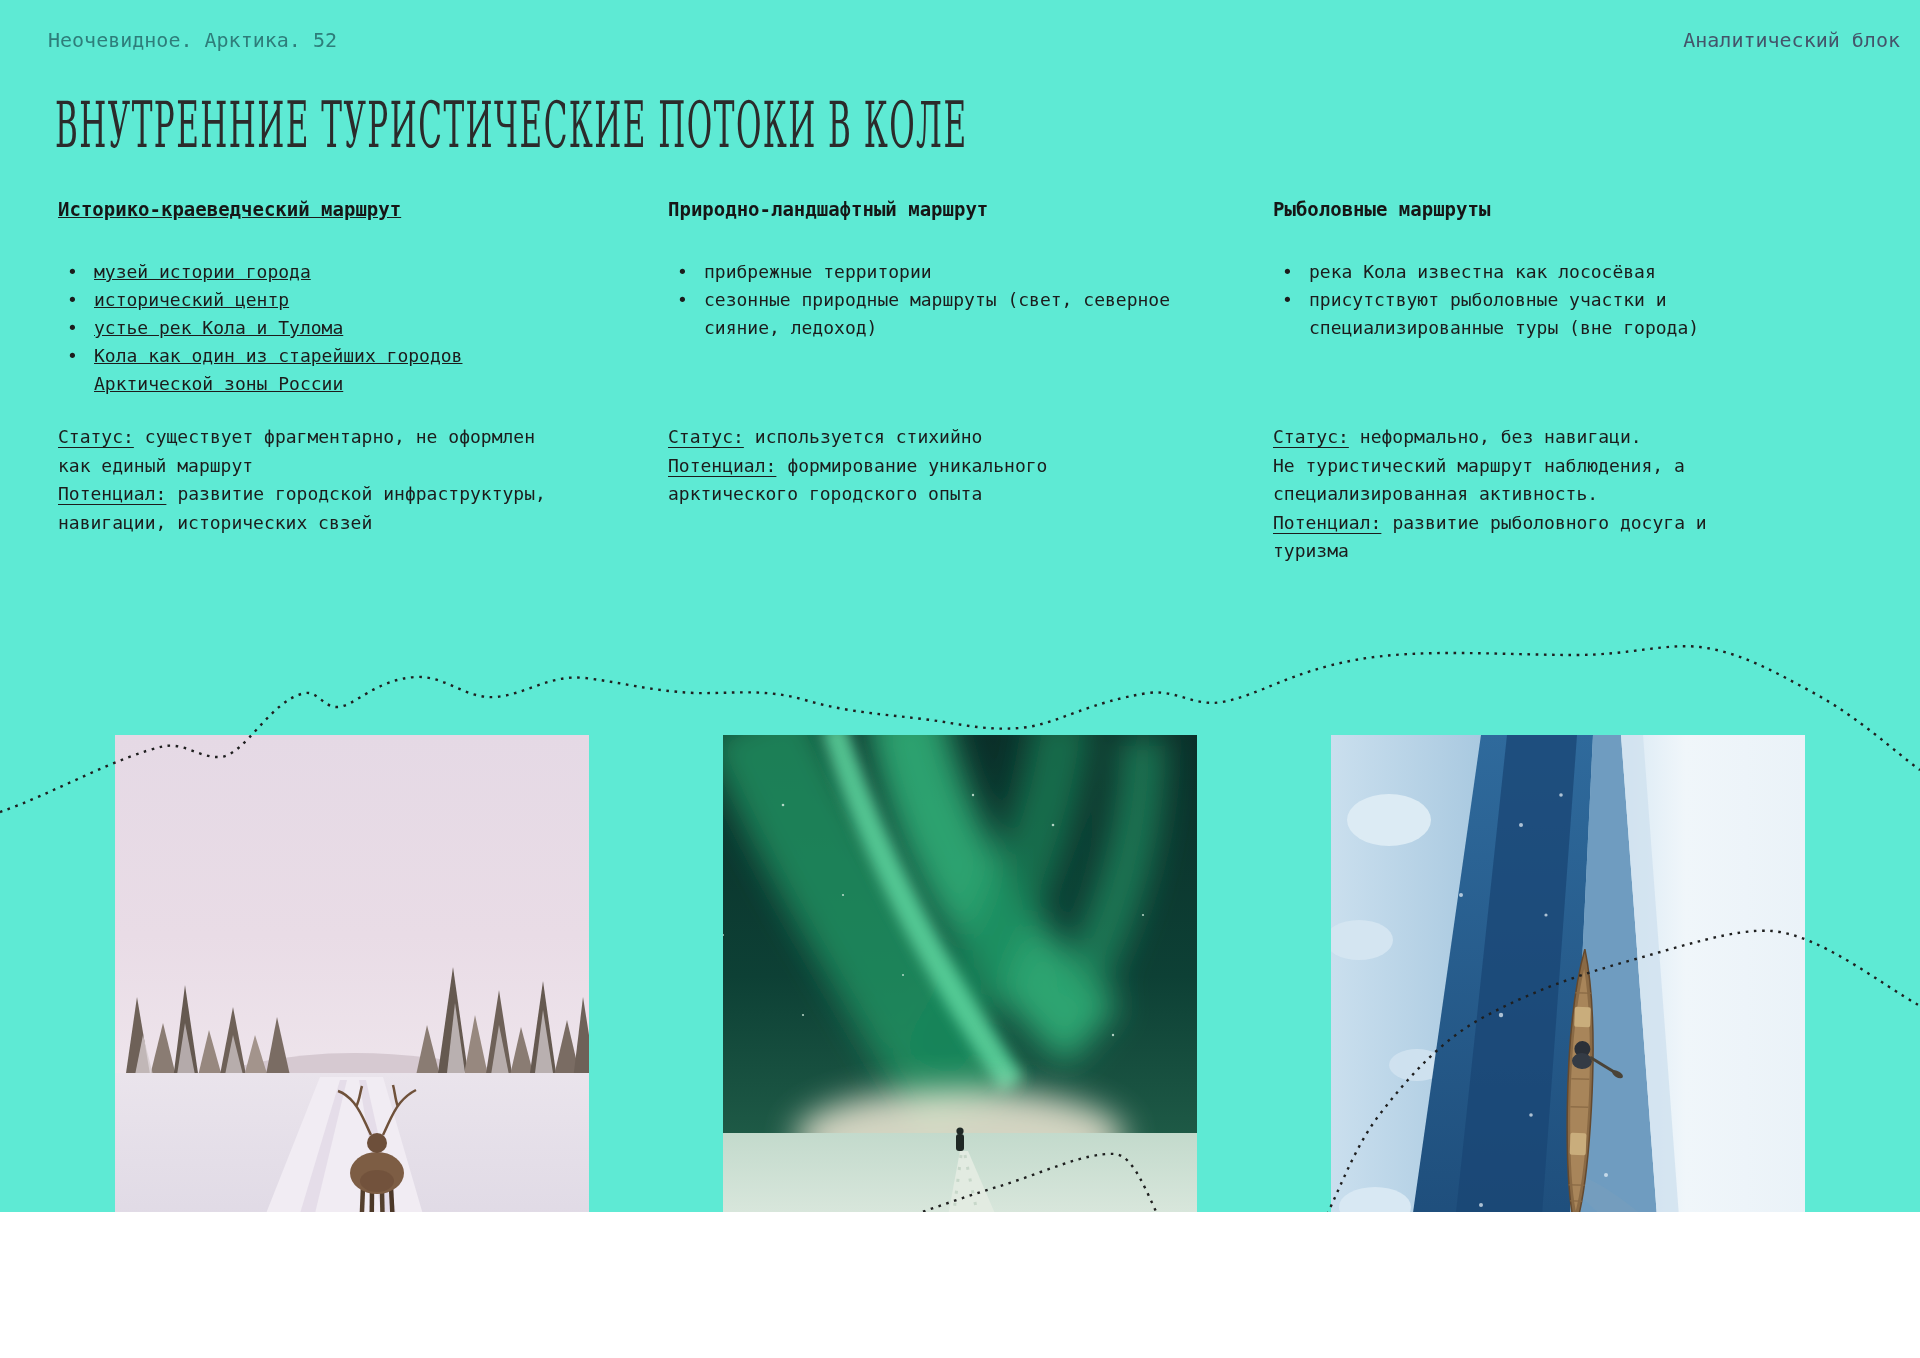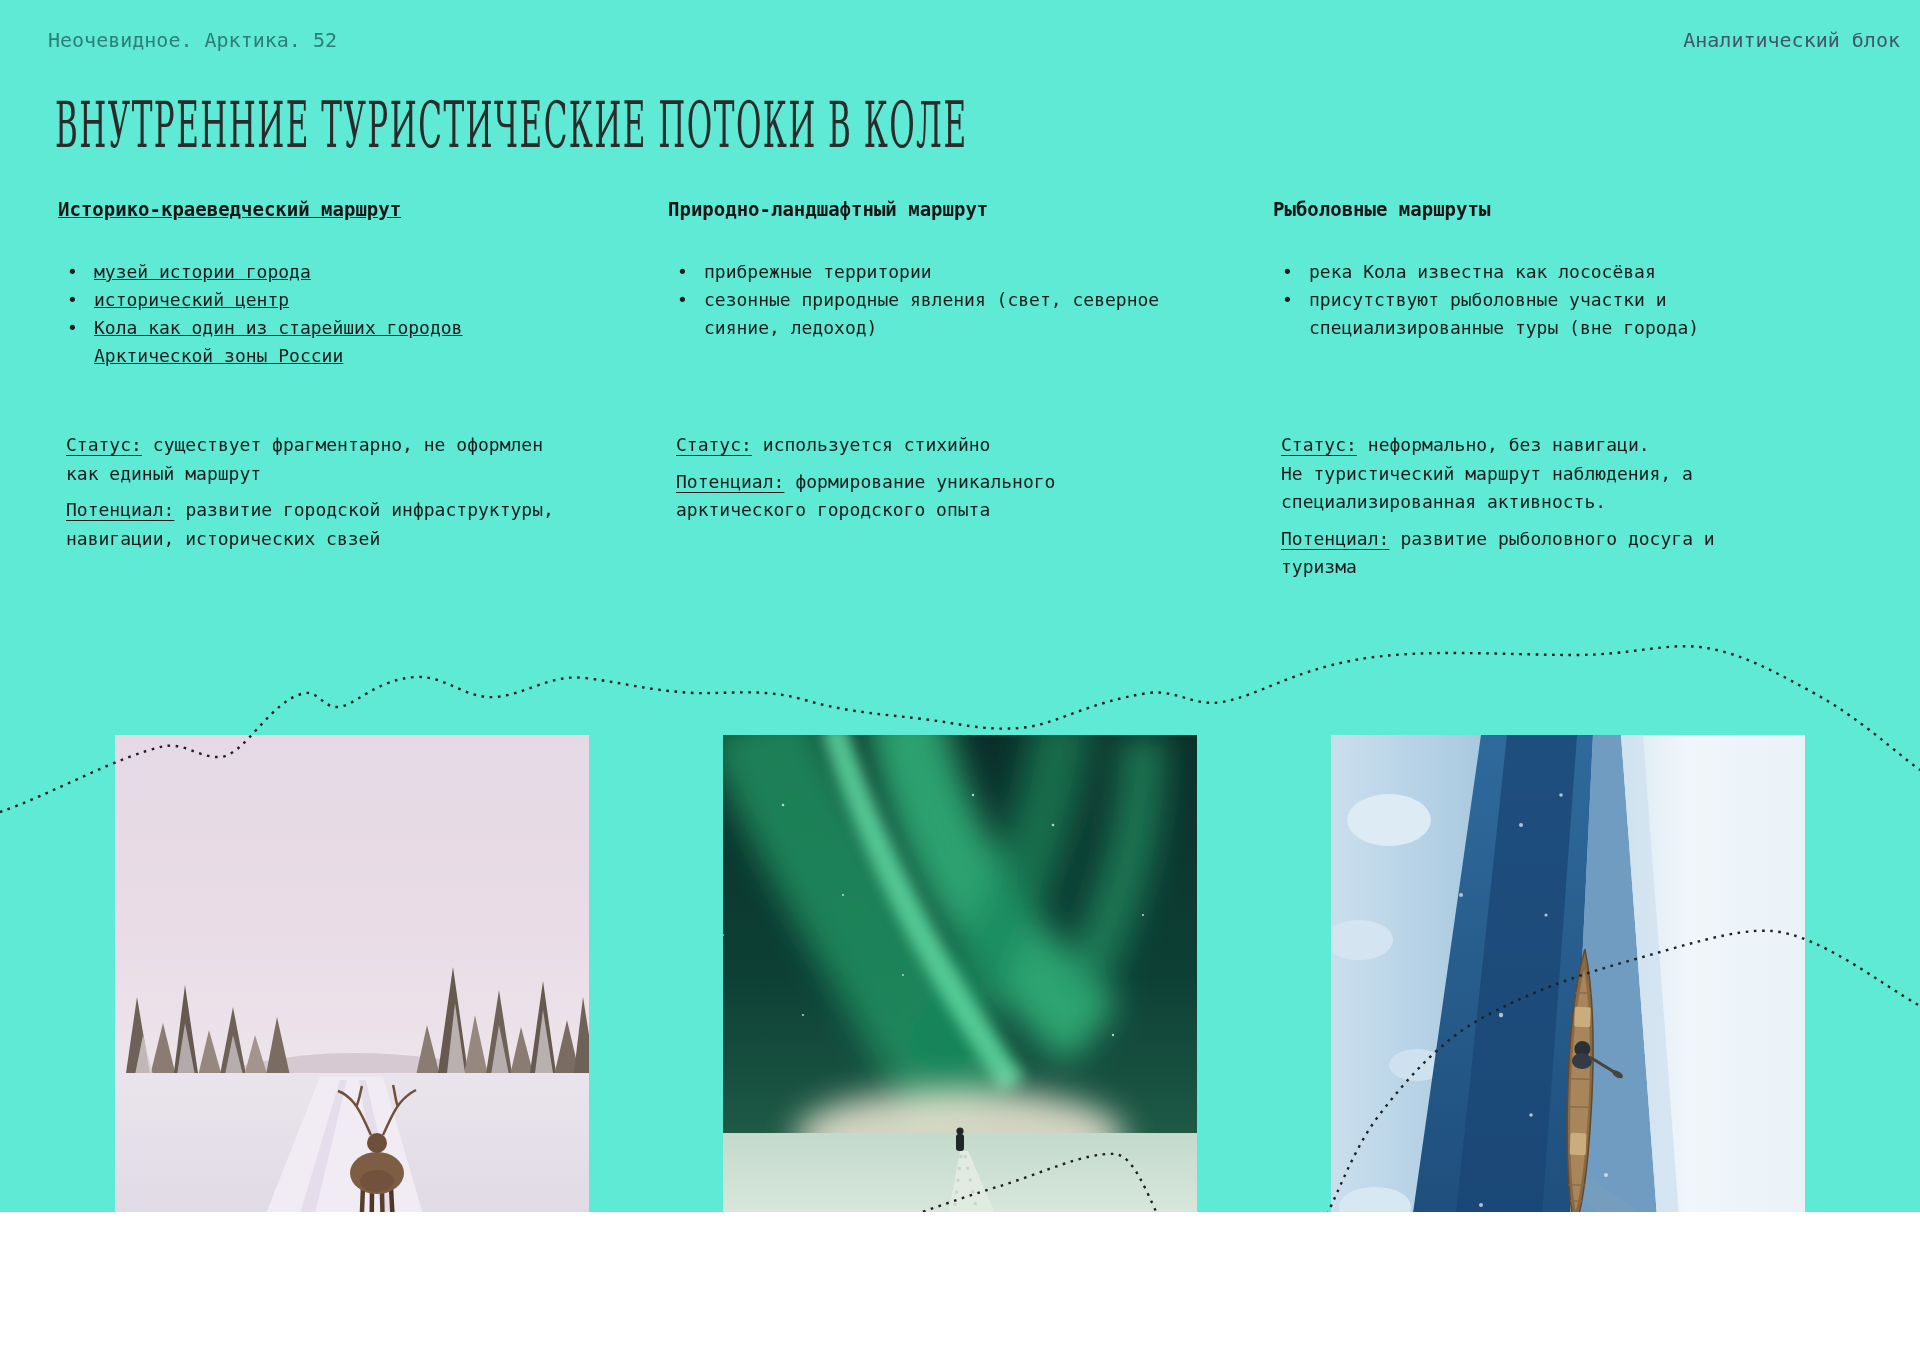--- a/index.html
+++ b/index.html
@@ -24,21 +24,21 @@
   .col-2{left:668px;width:545px;}
   .col-3{left:1273px;width:585px;}
   .col h3{margin:0;font-size:19px;line-height:26px;font-weight:bold;color:#161616;}
   .col ul{margin:36px 0 0 0;padding:0;list-style:none;}
   .col li{
     position:relative;padding-left:36px;font-size:18px;line-height:28px;
     white-space:pre-wrap;
   }
   .col li::before{content:"\2022";position:absolute;left:9px;top:0;}
   .status{position:absolute;top:227px;left:0;right:0;font-size:18px;line-height:28.5px;}
-  .status p{margin:8px;}
+  .status p{margin:0;}
   .lbl{text-decoration:underline;text-underline-offset:4px;margin-right:11px;}
   .stx{white-space:pre-wrap;}
   
   .photo{position:absolute;top:735px;width:474px;height:562px;z-index:1;}
   .photo svg{display:block;width:474px;height:562px;}
   .photo-1{left:115px;} .photo-2{left:723px;} .photo-3{left:1331px;}
   
   .lines{position:absolute;left:0;top:0;width:1920px;height:1358px;z-index:2;pointer-events:none;}
   
   .pageno{position:absolute;right:55px;top:1296px;font-size:16px;color:#44546a;z-index:3;}
@@ -51,36 +51,37 @@
   <div class="hdr hdr-left">Неочевидное. Арктика. 52</div>
   <div class="hdr hdr-right">Аналитический блок</div>
 
   <div class="title">ВНУТРЕННИЕ ТУРИСТИЧЕСКИЕ ПОТОКИ В КОЛЕ</div>
 
   <div class="col col-1">
     <h3>Историко-краеведческий маршрут</h3>
     <ul>
       <li>музей истории города</li>
       <li>исторический центр</li>
+      <li>устье рек Кола и Тулома</li>
       <li>Кола как один из старейших городов
 Арктической зоны России</li>
     </ul>
     <div class="status">
       <p><span class="lbl">Статус:</span><span class="stx">существует фрагментарно, не оформлен
 как единый маршрут</span></p>
       <p><span class="lbl">Потенциал:</span><span class="stx">развитие городской инфраструктуры,
 навигации, исторических свзей</span></p>
     </div>
   </div>
 
   <div class="col col-2">
     <h3>Природно-ландшафтный маршрут</h3>
     <ul>
       <li>прибрежные территории</li>
-      <li>сезонные природные явления (свет, северное
+      <li>сезонные природные маршруты (свет, северное
 сияние, ледоход)</li>
     </ul>
     <div class="status">
       <p><span class="lbl">Статус:</span><span class="stx">используется стихийно</span></p>
       <p><span class="lbl">Потенциал:</span><span class="stx">формирование уникального
 арктического городского опыта</span></p>
     </div>
   </div>
 
   <div class="col col-3">

